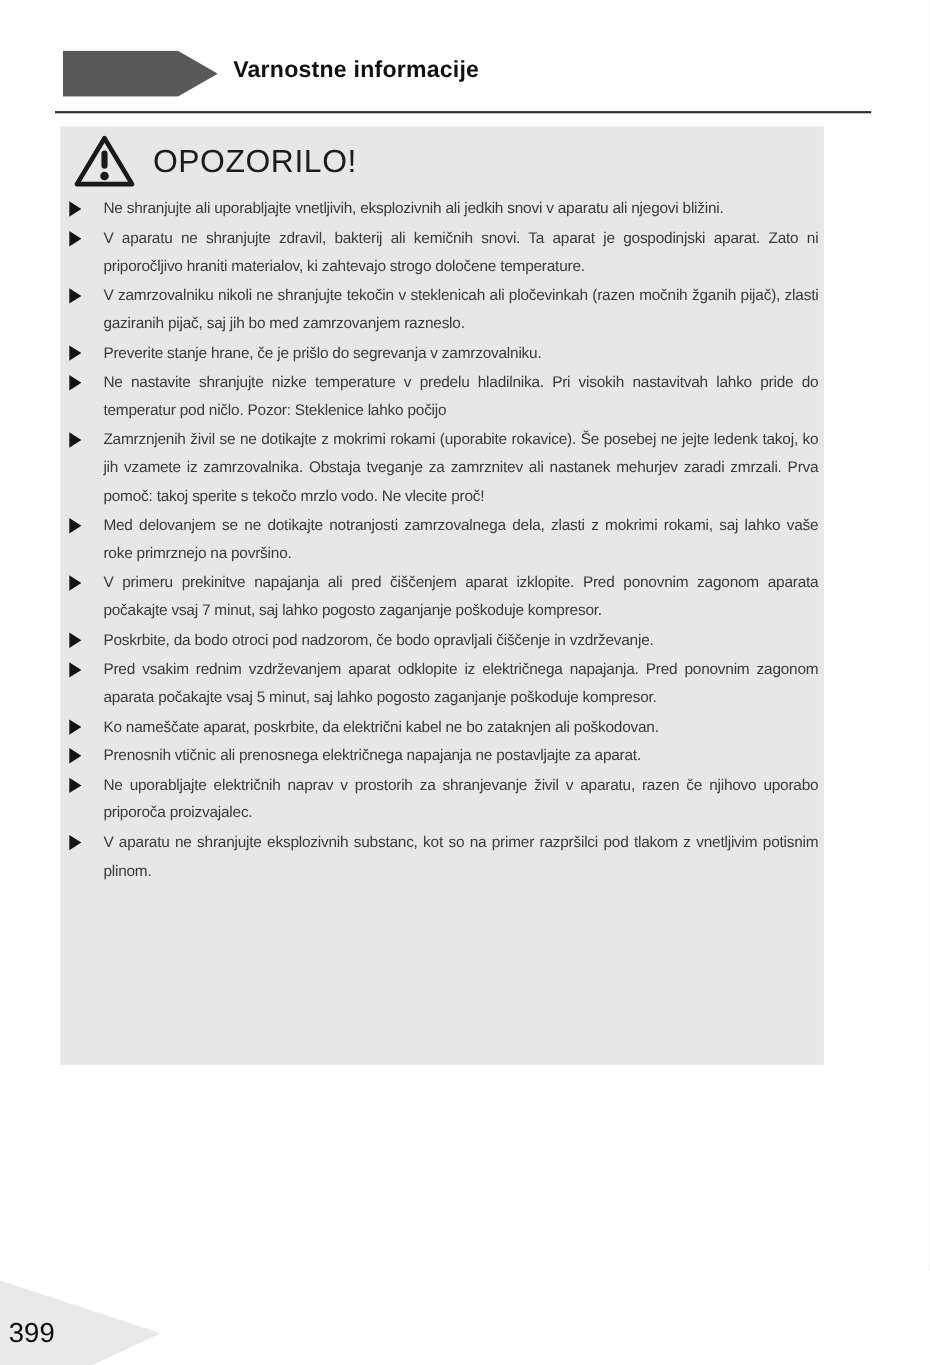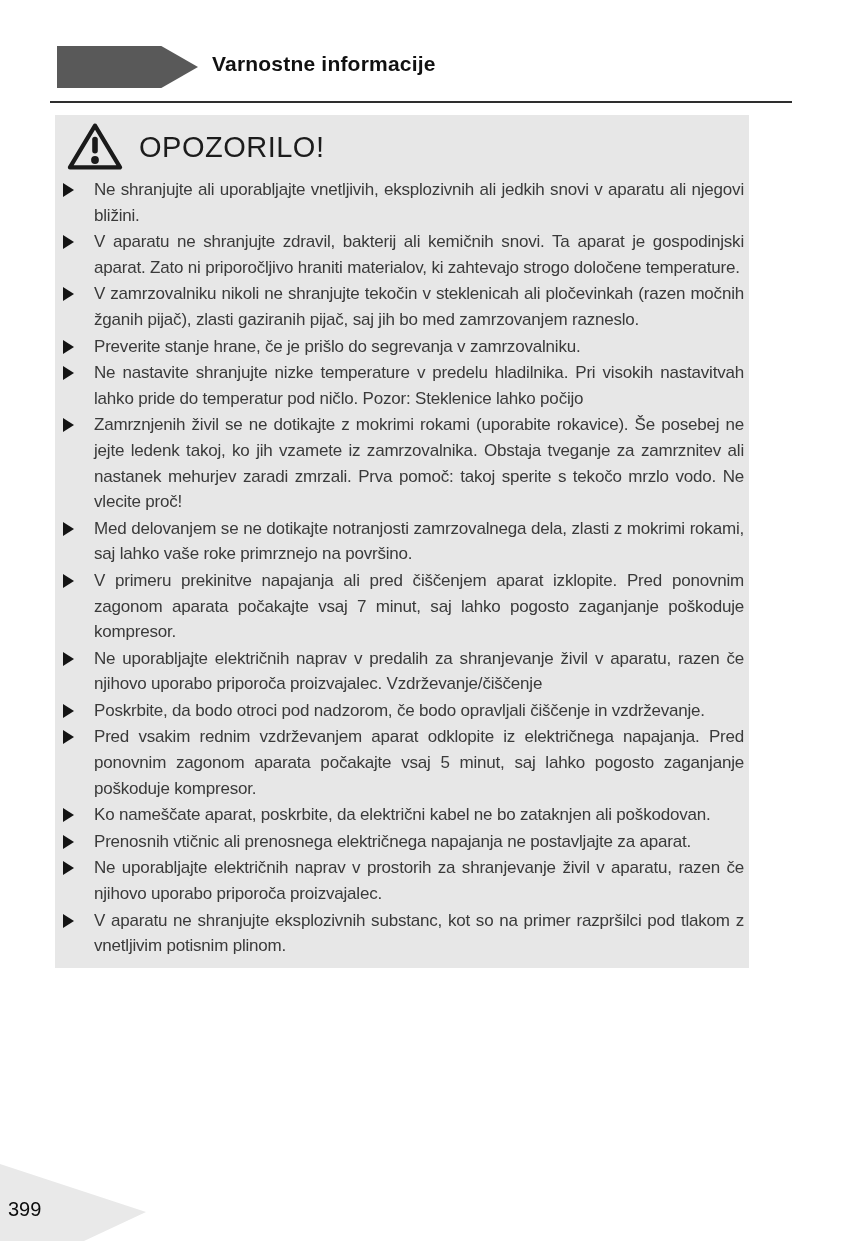--- a/index.html
+++ b/index.html
@@ -33,38 +33,38 @@
   .warning-icon{width:60px;height:52px;flex:0 0 auto;}
   .warning-title{
     font-size:29px;color:#1c1c1c;font-weight:400;letter-spacing:.5px;
   }
   .warning-list{
     list-style:none;margin:2px 0 0 0;padding:0 5px 0 0;
   }
   .warning-list li{
     position:relative;
     padding-left:31px;margin:0 0 1px 8px;
-    font-size:17px;line-height:25.6px;color:#3a3a3a;
+    font-size:14px;line-height:25.6px;color:#3a3a3a;
     text-align:justify;letter-spacing:-0.2px;
   }
   .bullet-tri{
     position:absolute;left:0;top:6px;width:0;height:0;
     border-left:11px solid #141414;
     border-top:7px solid transparent;
     border-bottom:7px solid transparent;
   }
   
   .page-corner-shape{
     position:absolute;left:0;top:1161px;width:146px;height:80px;
     background:#e9e9e9;
     clip-path:polygon(0px 3px,146px 51px,84px 80px,0px 80px);
   }
   .page-number{
     position:absolute;left:8px;top:1198px;
-    font-size:20px;color:#0d0d0d;font-weight:400;
+    font-size:25px;color:#0d0d0d;font-weight:400;
   }
 </style>
 </head>
 <body>
 
 <div>
 
   <div class="header-arrow"></div>
   <div class="page-title">Varnostne informacije</div>
   <div class="header-divider"></div>
@@ -114,24 +114,20 @@
         <li>
           <span class="bullet-tri"></span>
           <span>Med delovanjem se ne dotikajte notranjosti zamrzovalnega dela, zlasti z mokrimi rokami, saj lahko vaše roke primrznejo na površino.</span>
         </li>
 
         <li>
           <span class="bullet-tri"></span>
           <span>V primeru prekinitve napajanja ali pred čiščenjem aparat izklopite. Pred ponovnim zagonom aparata počakajte vsaj 7 minut, saj lahko pogosto zaganjanje poškoduje kompresor.</span>
         </li>
 
-        <li>
-          <span class="bullet-tri"></span>
-          <span>Ne uporabljajte električnih naprav v predalih za shranjevanje živil v aparatu, razen če njihovo uporabo priporoča proizvajalec. Vzdrževanje/čiščenje</span>
-        </li>
 
         <li>
           <span class="bullet-tri"></span>
           <span>Poskrbite, da bodo otroci pod nadzorom, če bodo opravljali čiščenje in vzdrževanje.</span>
         </li>
 
         <li>
           <span class="bullet-tri"></span>
           <span>Pred vsakim rednim vzdrževanjem aparat odklopite iz električnega napajanja. Pred ponovnim zagonom aparata počakajte vsaj 5 minut, saj lahko pogosto zaganjanje poškoduje kompresor.</span>
         </li>

